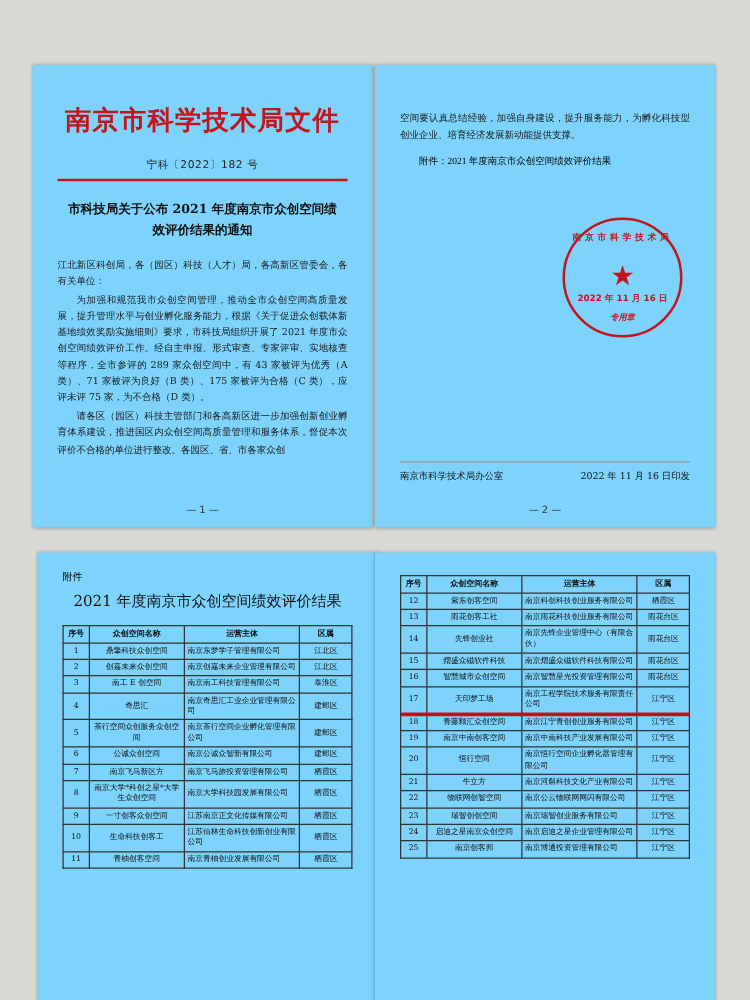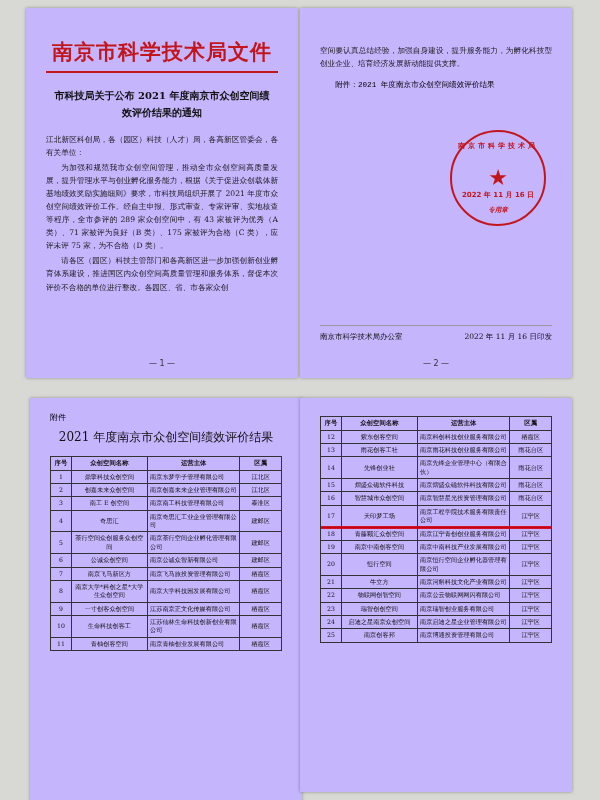--- a/index.html
+++ b/index.html
@@ -4,23 +4,24 @@
 <style>
   html,body{margin:0;padding:0;}
   body{
     width:600px;height:800px;
     background:#d8d8d4;
     font-family:"DejaVu Sans","Liberation Sans",sans-serif;
     overflow:hidden;
   }
   .sheet{
     position:absolute;
-    background:#c4b5fd;
+    background:#7dd3fc;
     box-shadow:0 0 3px rgba(0,0,0,.35);
     overflow:hidden;
+    margin-top:44px;
   }
   
   #page1{left:26px;top:8px;width:272px;height:370px;}
   #page2{left:300px;top:8px;width:272px;height:370px;}
   #page3{left:30px;top:398px;width:272px;height:459px;}
   #page4{left:300px;top:398px;width:272px;height:394px;}
 
   .inner{padding:14px 20px;box-sizing:border-box;height:100%;}
 
   .masthead{
@@ -53,21 +54,21 @@
   }
   .body-text p{margin:0 0 2px 0;text-indent:2em;}
   .body-text p.noind{text-indent:0;}
   .pagefoot{
     position:absolute;bottom:10px;left:0;right:0;text-align:center;
     font-size:8px;color:#333;
   }
   
   .p2 .body-text{margin-top:22px;}
   .attach{font-size:7.6px;margin-top:10px;text-indent:2em;
-    font-family:Liberation Mono, monospace;}
+    font-family:Liberation Serif, serif;}
   .stamp{
     position:absolute;left:150px;top:122px;width:92px;height:92px;
     border:2.5px solid #c3161c;border-radius:50%;
     color:#c3161c;
   }
   .stamp .star{
     position:absolute;left:50%;top:50%;transform:translate(-50%,-50%);
     font-size:22px;line-height:1;color:#c3161c;
   }
   .stamp .arc-top{
@@ -114,20 +115,21 @@
   .redbar{
     position:absolute;height:3px;background:#d3000f;opacity:.9;
   }
 </style>
 </head>
 <body>
 
 <div class="sheet" id="page1">
   <div class="inner">
     <div class="masthead">南京市科学技术局文件</div>
+    <div class="docnum">宁科〔2022〕182 号</div>
     <div class="redline"></div>
     <div class="title">市科技局关于公布 2021 年度南京市众创空间绩效评价结果的通知</div>
     <div class="body-text">
       <p class="noind">江北新区科创局，各（园区）科技（人才）局，各高新区管委会，各有关单位：</p>
       <p>为加强和规范我市众创空间管理，推动全市众创空间高质量发展，提升管理水平与创业孵化服务能力，根据《关于促进众创载体新基地绩效奖励实施细则》要求，市科技局组织开展了 2021 年度市众创空间绩效评价工作。经自主申报、形式审查、专家评审、实地核查等程序，全市参评的 289 家众创空间中，有 43 家被评为优秀（A 类）、71 家被评为良好（B 类）、175 家被评为合格（C 类），应评未评 75 家，为不合格（D 类）。</p>
       <p>请各区（园区）科技主管部门和各高新区进一步加强创新创业孵育体系建设，推进国区内众创空间高质量管理和服务体系，督促本次评价不合格的单位进行整改。各园区、省、市各家众创</p>
     </div>
   </div>
   <div class="pagefoot">— 1 —</div>
 </div>

